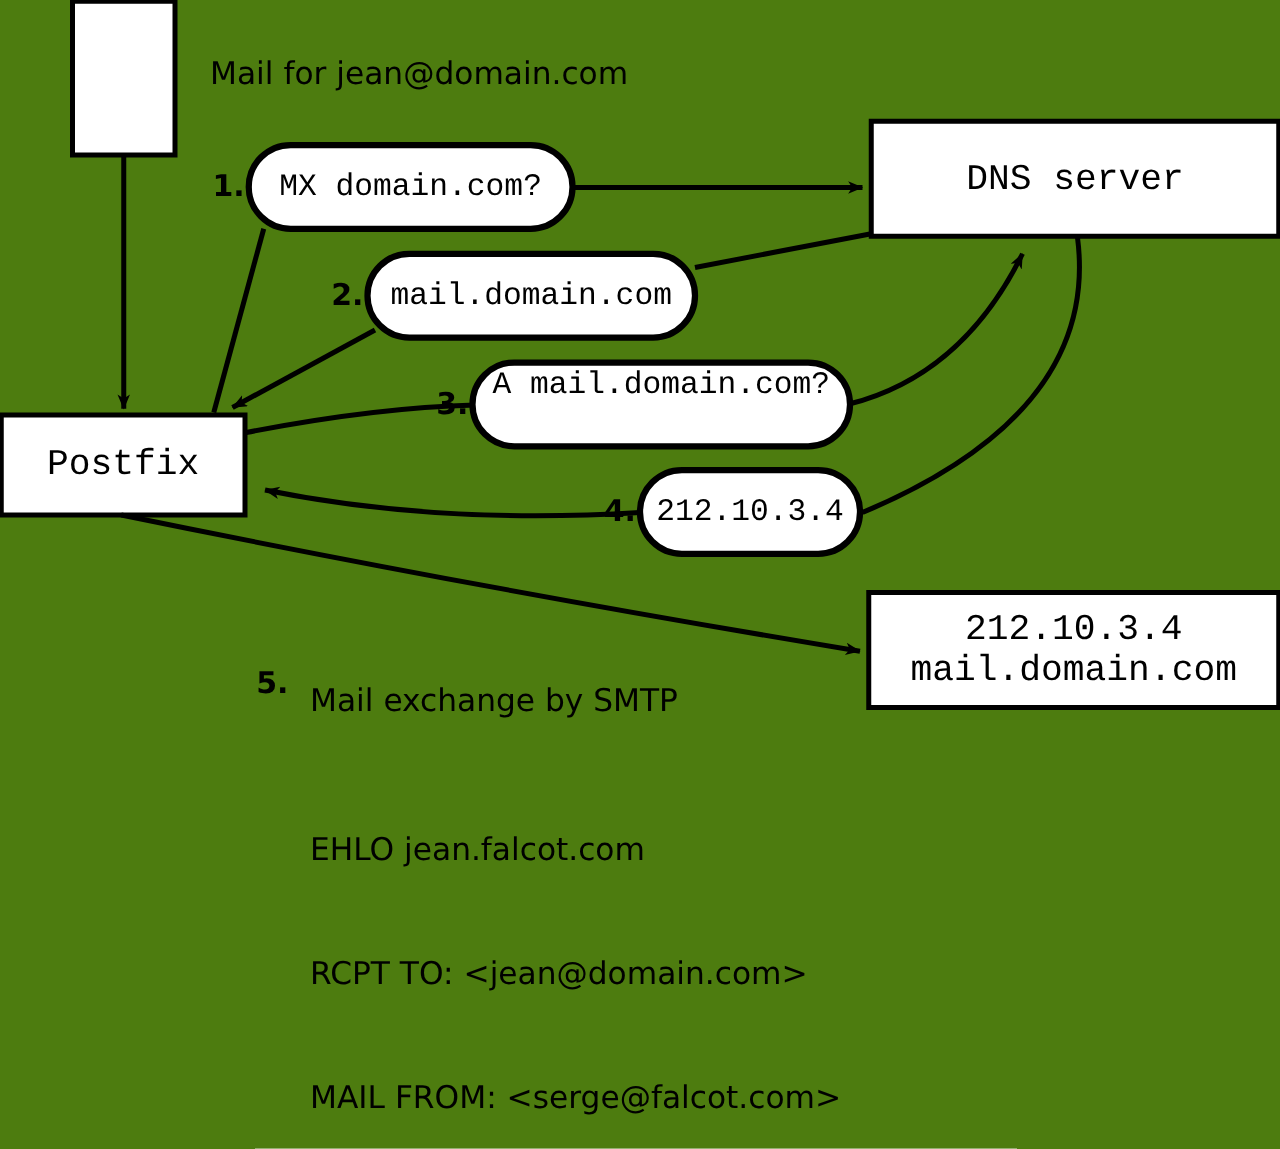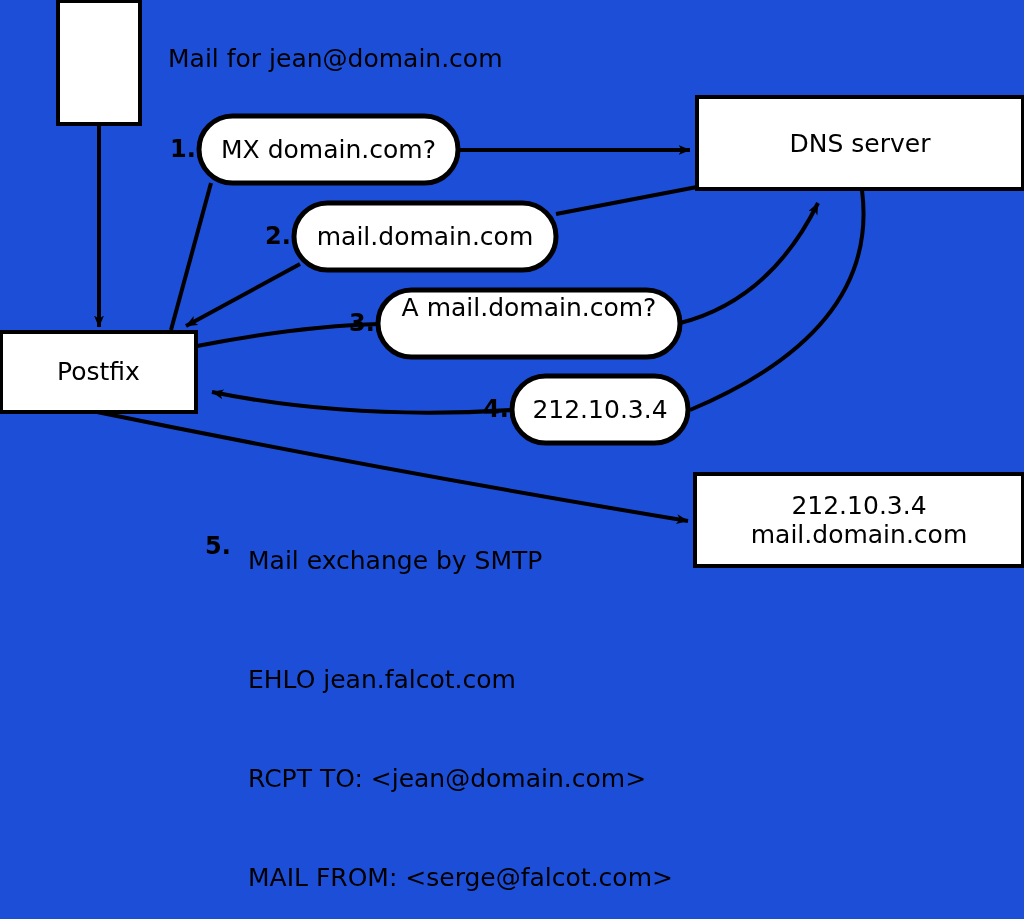--- a/index.html
+++ b/index.html
@@ -9,21 +9,21 @@
     background: #ffffff;
   }
   body {
     font-family: "DejaVu Sans", "Liberation Sans", sans-serif;
     color: #000000;
   }
   #canvas {
     position: relative;
     width: 1024px;
     height: 919px;
-    background: #1d4ed8;
+    background: #4d7c0f;
     overflow: hidden;
   }
   #vec {
     position: absolute;
     left: 0;
     top: 0;
     width: 1024px;
     height: 919px;
   }
   .lbl {
@@ -32,26 +32,27 @@
     line-height: 1.0;
   }
   .boxtext {
     position: absolute;
     display: flex;
     align-items: center;
     justify-content: center;
     flex-direction: column;
     text-align: left;
     white-space: pre;
+    font-family: Liberation Mono, monospace;
   }
   .title-text {
     font-size: 25px;
   }
   .node-text {
-    font-size: 25px;
+    font-size: 29px;
   }
   .bubble-text {
     font-size: 25px;
   }
   .step-num {
     font-size: 24px;
     font-weight: bold;
   }
   .step5-label {
     font-size: 25px;

